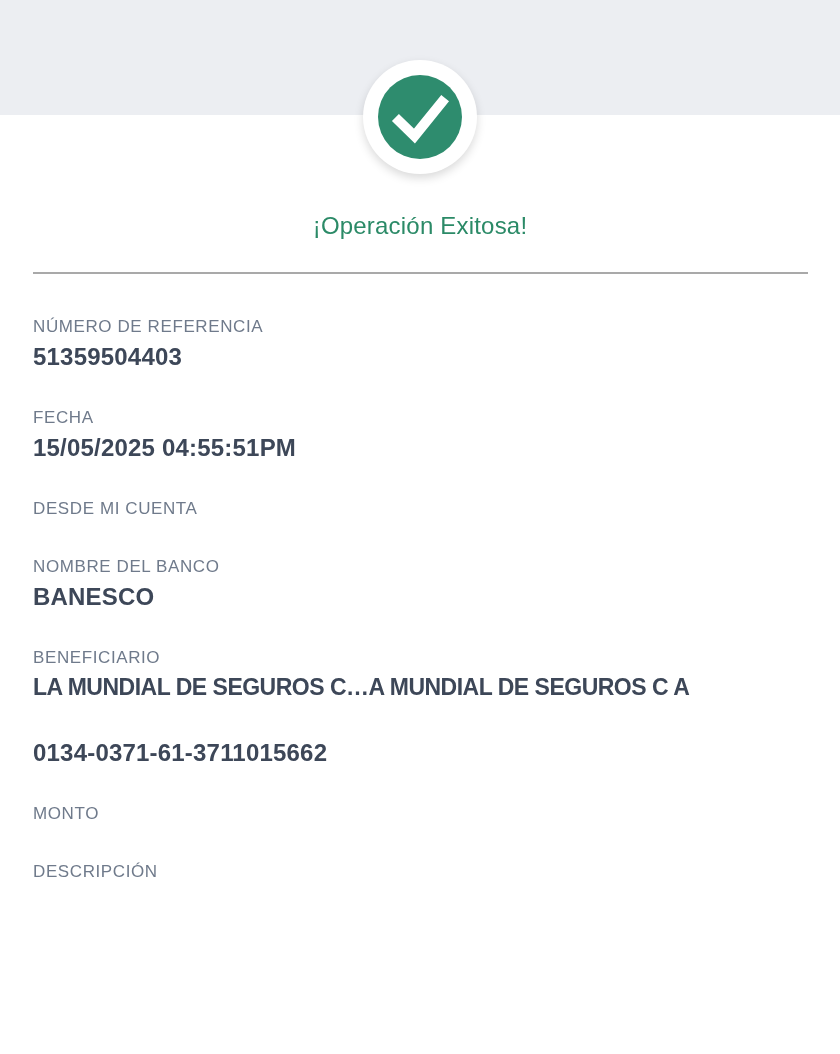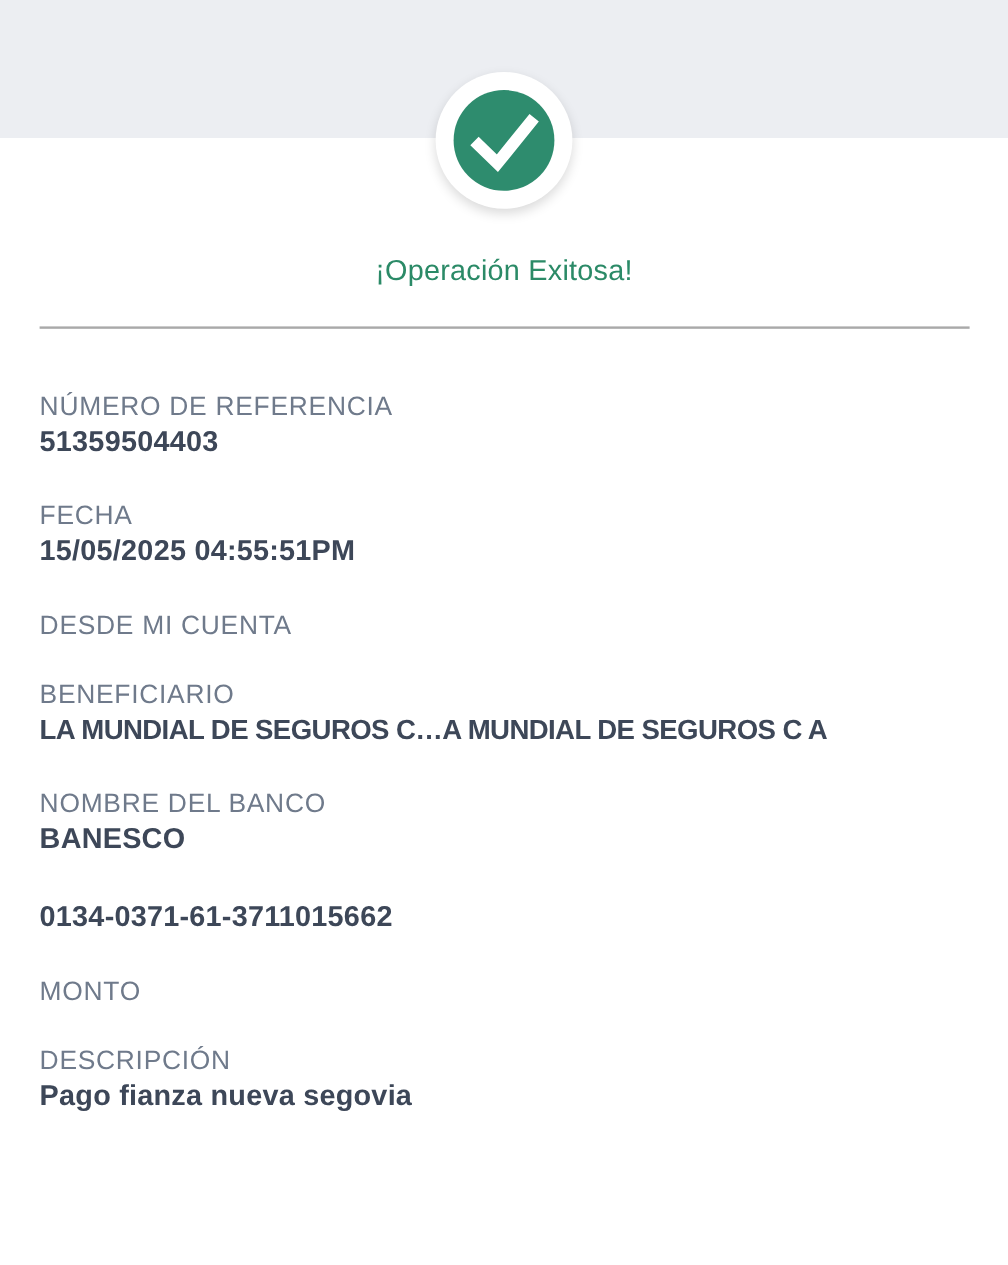--- a/index.html
+++ b/index.html
@@ -54,26 +54,25 @@
     border: none;
     border-top: 2px solid #a9a9a9;
     margin: 27px 32px 0 33px;
   }
   .fields {
     padding: 40px 33px 0 33px;
   }
   .field { margin-bottom: 32px; }
   .field-label {
     display: block;
-    font-size: 22px;
+    font-size: 17px;
     line-height: 26px;
     color: #6f7a8b;
     letter-spacing: 0.6px;
     font-weight: 400;
-    margin-top: 12px;
   }
   .field-value {
     display: block;
     font-size: 24px;
     line-height: 33px;
     color: #3d4758;
     font-weight: 700;
     letter-spacing: 0.2px;
     white-space: nowrap;
   }
@@ -109,35 +108,34 @@
   <div class="field">
     <span class="field-label">FECHA</span>
     <span class="field-value">15/05/2025 04:55:51PM</span>
   </div>
 
   <div class="field">
     <span class="field-label">DESDE MI CUENTA</span>
   </div>
 
   <div class="field">
-    <span class="field-label">BENEFICIARIO</span>
-    <span class="field-value long">LA MUNDIAL DE SEGUROS C…A MUNDIAL DE SEGUROS C A</span>
+    <span class="field-label">NOMBRE DEL BANCO</span>
+    <span class="field-value">BANESCO</span>
   </div>
 
   <div class="field">
-    <span class="field-label">NOMBRE DEL BANCO</span>
-    <span class="field-value">BANESCO</span>
+    <span class="field-label">BENEFICIARIO</span>
+    <span class="field-value long">LA MUNDIAL DE SEGUROS C…A MUNDIAL DE SEGUROS C A</span>
   </div>
 
   <div class="field">
     <span class="field-value">0134-0371-61-3711015662</span>
   </div>
 
   <div class="field">
     <span class="field-label">MONTO</span>
   </div>
 
   <div class="field">
     <span class="field-label">DESCRIPCIÓN</span>
-    <span class="field-value">Pago fianza nueva segovia</span>
   </div>
 
 </div>
 
 </body></html>

